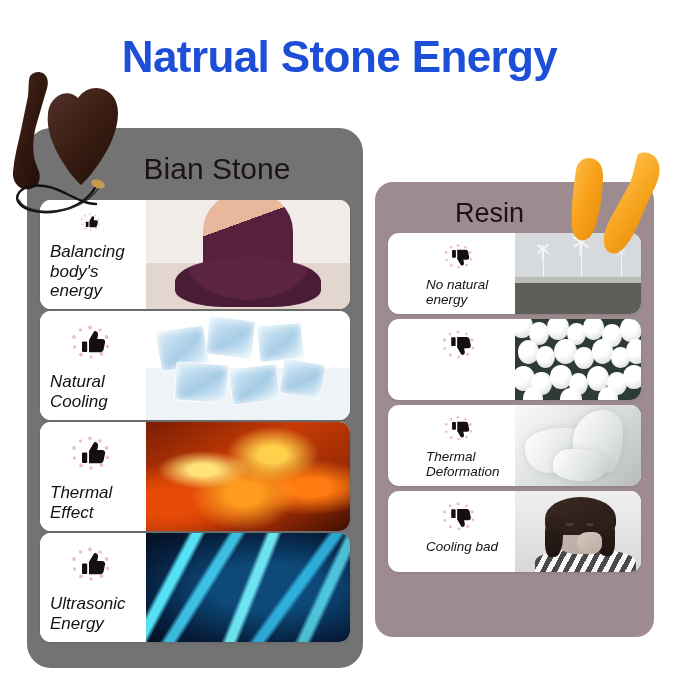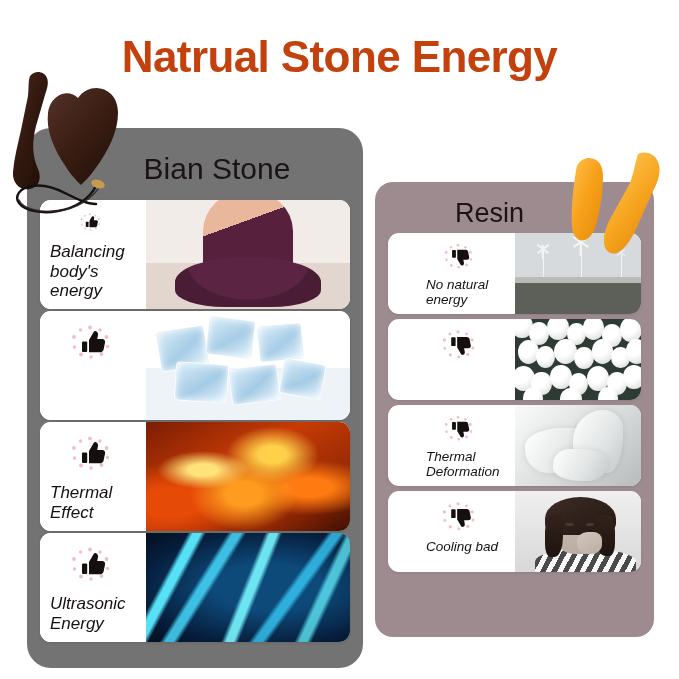--- a/index.html
+++ b/index.html
@@ -12,21 +12,21 @@
   #stage { position: relative; width: 679px; height: 679px; background: #fff; }
 
   
   .headline {
     position: absolute;
     left: 0; top: 32px; width: 679px;
     text-align: center;
     font-size: 44px;
     font-weight: 700;
     letter-spacing: -0.6px;
-    color: #c2410c;
+    color: #1d4ed8;
     white-space: nowrap;
   }
 
   
   .panel { position: absolute; }
   .panel-pro {
     left: 27px; top: 128px;
     width: 336px; height: 540px;
     background: #737373;
     border-radius: 24px;
@@ -242,20 +242,21 @@
                   <circle cx="14.5" cy="24" r="1.7"></circle>
                 <circle cx="14" cy="14" r="1.9"></circle>
                   <circle cx="20.5" cy="7" r="1.7"></circle>
               </g>
               <g fill="#15100F">
                 <rect x="22" y="18.5" width="5.2" height="10.5" rx="1.1"></rect>
                 <path d="M29 29.2h11.4c1.7 0 3-1.1 3.2-2.6l1.5-7.4c.3-1.7-1-3.2-2.8-3.2h-5.1l.8-4.1c.3-1.7-.5-3.2-2-3.7-1-.3-2 .1-2.5 1l-3.9 6.8-.6.9z"></path>
               </g>
             </svg>
           </div>
+          <div class="card-label">Natural<br>Cooling</div>
         </div>
         <div class="card-img img-ice">
           <i style="left:6%;top:16%;width:24%;height:38%;transform:rotate(-9deg)"></i>
           <i style="left:30%;top:6%;width:23%;height:36%;transform:rotate(7deg)"></i>
           <i style="left:55%;top:12%;width:22%;height:34%;transform:rotate(-5deg)"></i>
           <i style="left:14%;top:48%;width:26%;height:36%;transform:rotate(4deg)"></i>
           <i style="left:41%;top:50%;width:24%;height:34%;transform:rotate(-7deg)"></i>
           <i style="left:66%;top:46%;width:21%;height:33%;transform:rotate(10deg)"></i>
         </div>
       </div>

